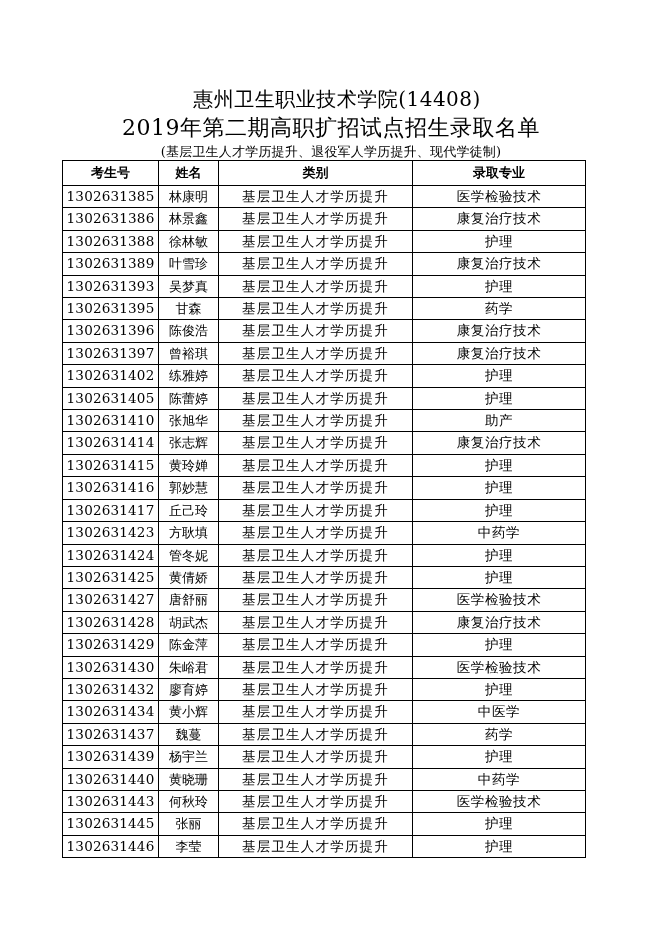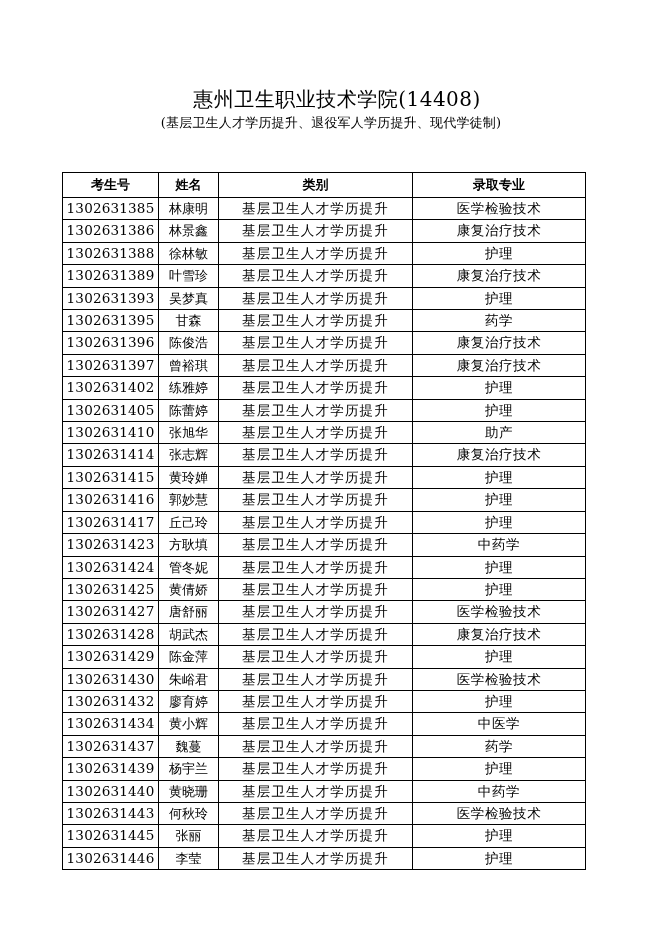--- a/index.html
+++ b/index.html
@@ -42,21 +42,21 @@
   }
   .title-line-3 {
     font-size: 13px;
     line-height: 20px;
     letter-spacing: 0.2px;
     white-space: nowrap;
   }
   table.roster {
     position: absolute;
     left: 62px;
-    top: 172px;
+    top: 160px;
     width: 523px;
     border-collapse: collapse;
     table-layout: fixed;
     border-radius: 16px;
   }
   table.roster col.c-id    { width: 96px; }
   table.roster col.c-name  { width: 60px; }
   table.roster col.c-cat   { width: 194px; }
   table.roster col.c-major { width: 173px; }
 
@@ -94,20 +94,21 @@
     letter-spacing: 0.6px;
   }
 </style>
 </head>
 <body>
 
 <div class="page">
 
   <div class="title-block">
     <div class="title-line-1">惠州卫生职业技术学院(14408)</div>
+    <div class="title-line-2">2019年第二期高职扩招试点招生录取名单</div>
     <div class="title-line-3">(基层卫生人才学历提升、退役军人学历提升、现代学徒制)</div>
   </div>
 
   <table class="roster">
     <colgroup>
       <col class="c-id">
       <col class="c-name">
       <col class="c-cat">
       <col class="c-major">
     </colgroup>

